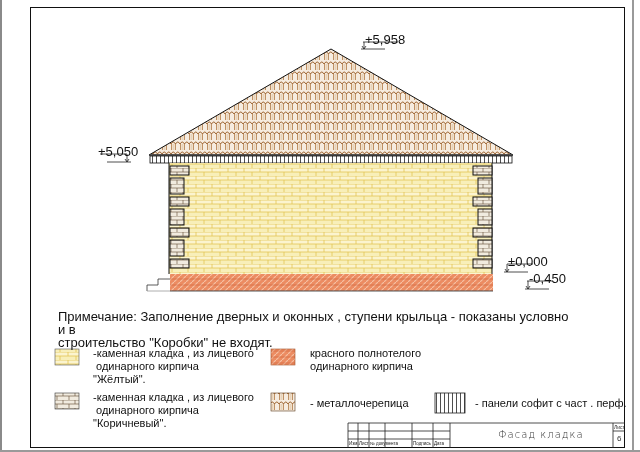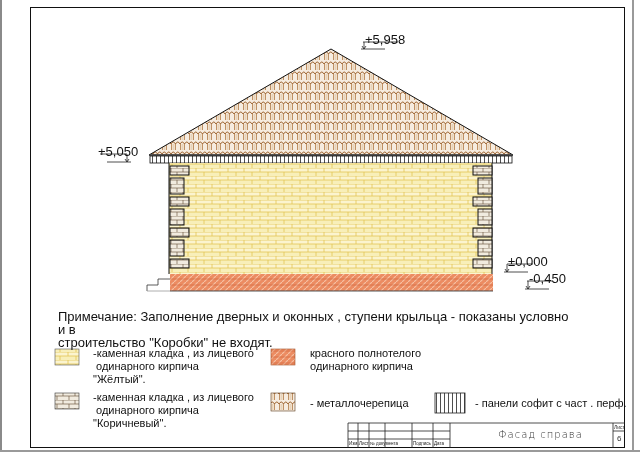--- a/index.html
+++ b/index.html
@@ -171,15 +171,15 @@
 </div>
 <div class="abs legend-text" style="left:475px;top:397px;text-align:center;">
   <div>- панели софит с част . перф.</div>
 </div>
 
 <div class="abs tb-label" style="left:349px;top:441px;">Изм.</div>
 <div class="abs tb-label" style="left:359px;top:441px;">Лист</div>
 <div class="abs tb-label" style="left:370px;top:441px;">№ документа</div>
 <div class="abs tb-label" style="left:413px;top:441px;">Подпись</div>
 <div class="abs tb-label" style="left:434px;top:441px;">Дата</div>
-<div class="abs tb-title" style="left:498px;top:429px;">Фасад справа</div>
+<div class="abs tb-title" style="left:498px;top:429px;">Фасад кладка</div>
 <div class="abs tb-small" style="left:614px;top:424px;">Лист</div>
 <div class="abs" style="left:617px;top:434px;font-size:8px;color:#333;">6</div>
 
 </body></html>

